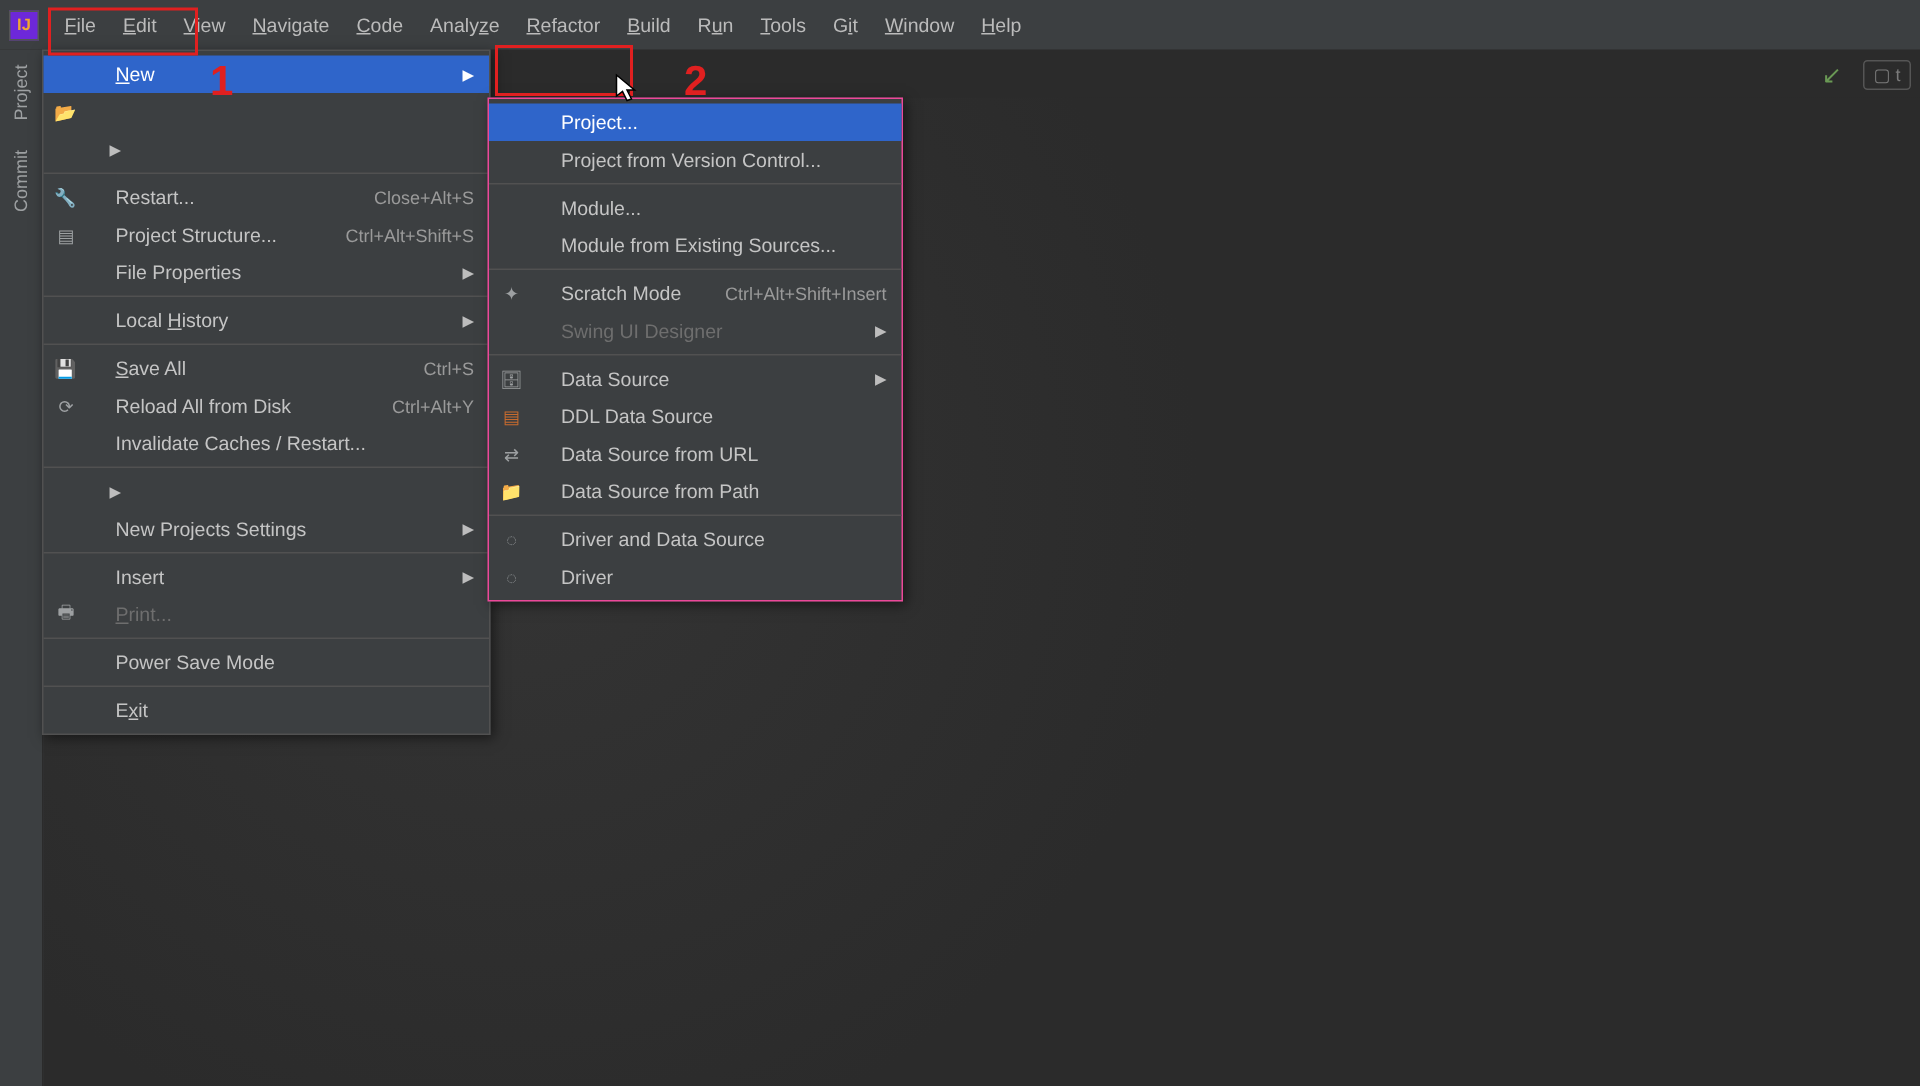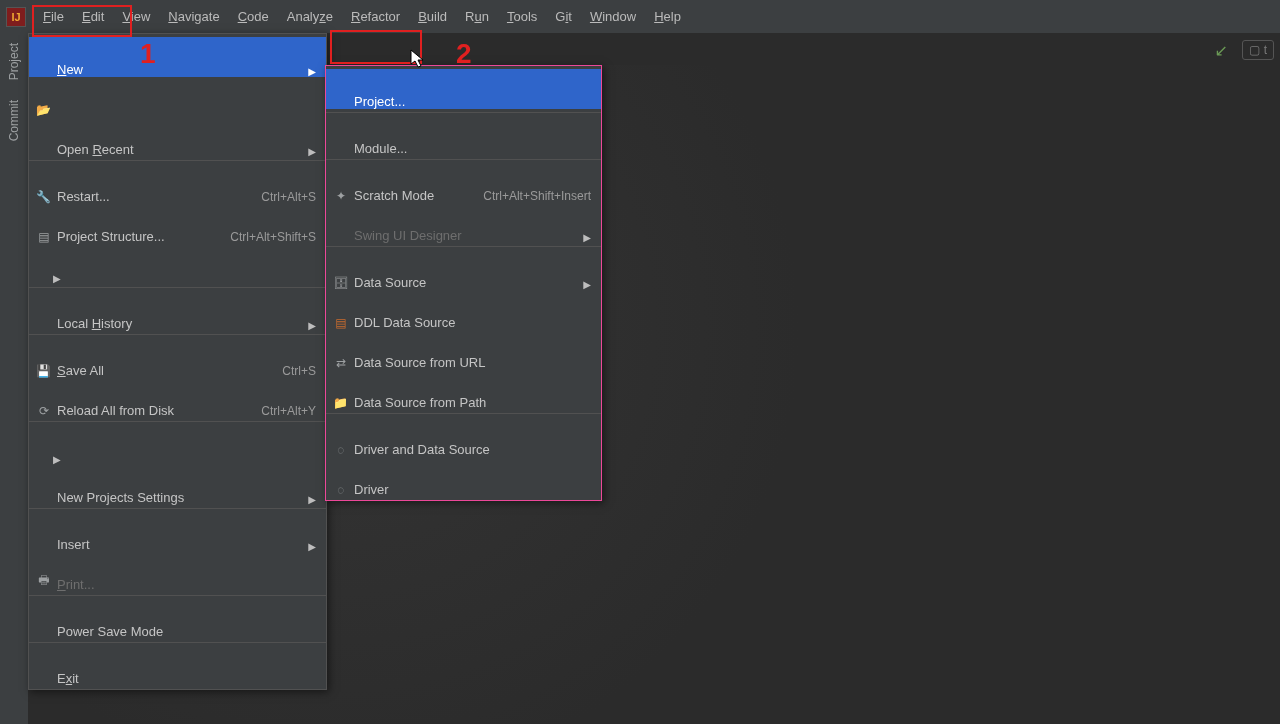--- a/index.html
+++ b/index.html
@@ -1,29 +1,29 @@
 <!DOCTYPE html>
 <html><head>
 <meta charset="utf-8">
 <style>
   html,body{margin:0;padding:0;width:1280px;height:724px;background:#2b2b2b;font-family:"Segoe UI",Arial,sans-serif;font-size:13px;color:#bbbbbb;overflow:hidden;}
   .menubar{position:absolute;left:0;top:0;width:100%;height:33px;background:#3c3f41;display:flex;align-items:center;padding-left:6px;font-size:13px;color:#bbbbbb;z-index:5;}
-  .app-icon{width:18px;height:18px;background:#7f1d1d;color:#f0a732;display:flex;align-items:center;justify-content:center;font-weight:bold;font-size:11px;margin-right:8px;border:1px solid #555;}
+  .app-icon{width:18px;height:18px;background:#6d28d9;color:#f0a732;display:flex;align-items:center;justify-content:center;font-weight:bold;font-size:11px;margin-right:8px;border:1px solid #555;}
   .menubar .mitem{padding:7px 9px;cursor:default;}
   .menubar .mitem .ul{text-decoration:underline;}
   .title-text{position:absolute;left:690px;top:8px;color:#7a7a7a;font-size:13px;}
   .file-highlight{position:absolute;left:32px;top:5px;width:96px;height:28px;border:2px solid #e02020;z-index:40;pointer-events:none;}
   .callout1{position:absolute;left:140px;top:38px;color:#e02020;font-size:28px;font-weight:bold;z-index:40;pointer-events:none;font-family:Arial;}
   .project-highlight{position:absolute;left:330px;top:30px;width:88px;height:30px;border:2px solid #e02020;z-index:40;pointer-events:none;}
   .callout2{position:absolute;left:456px;top:38px;color:#e02020;font-size:28px;font-weight:bold;z-index:40;pointer-events:none;font-family:Arial;}
   .tool-left{position:absolute;left:0;top:33px;width:28px;height:691px;background:#3c3f41;border-right:1px solid #2b2b2b;z-index:4;}
   .tool-left .vlabel{writing-mode:vertical-rl;transform:rotate(180deg);color:#9da0a2;font-size:12px;margin:10px auto 20px;display:block;text-align:center;cursor:default;}
   .dropdown{position:absolute;left:28px;top:33px;width:297px;background:#3c3f41;border:1px solid #515151;box-shadow:2px 2px 8px rgba(0,0,0,.5);z-index:20;padding:3px 0;}
   .submenu{position:absolute;left:325px;top:33px;width:275px;background:#3c3f41;border:1px solid #ec4899;box-shadow:2px 2px 8px rgba(0,0,0,.5);z-index:20;padding:3px 0;margin-top:32px;}
-  .drow{display:flex;align-items:flex-end;height:40px;padding:0 10px 0 6px;color:#c5c5c5;cursor:default;}
+  .drow{display:flex;align-items:center;height:25px;padding:0 10px 0 6px;color:#c5c5c5;cursor:default;gap:20px;}
   .drow.sel{background:#2f65ca;color:#fff;}
   .drow.disabled{color:#6e6e6e;}
   .drow .ico{width:18px;display:flex;justify-content:center;align-items:center;font-size:12px;color:#9da0a2;}
   .drow.sel .ico{color:#fff;}
   .drow .lbl{flex:1;padding-left:4px;}
   .drow .lbl .ul{text-decoration:underline;}
   .drow .sc{color:#9a9a9a;font-size:12px;}
   .drow .arrow{color:#bdbdbd;font-size:10px;}
   .drow.sel .arrow{color:#fff;}
   .dsep{height:1px;background:#515151;margin:3px 0;}
@@ -74,55 +74,59 @@
   <div class="drow sel">
     <span class="ico"></span>
     <span class="lbl"><span class="ul">N</span>ew</span>
     <span class="arrow">▶</span>
   </div>
   <div class="drow">
     <span class="ico">📂</span>
   </div>
   <div class="drow">
     <span class="ico"></span>
-      <span class="lbl">Open <span class="ul">R</span>ecent</span>
       <span class="arrow">▶</span>
   </div>
   <div class="dsep"></div>
   <div class="drow">
     <span class="ico">🔧</span>
     <span class="lbl">Restart...</span>
-      <span class="sc">Ctrl+Alt+S</span>
+      <span class="sc">Close+Alt+S</span>
   </div>
   <div class="drow">
     <span class="ico">▤</span>
     <span class="lbl">Project Structure...</span>
       <span class="sc">Ctrl+Alt+Shift+S</span>
   </div>
   <div class="drow">
     <span class="ico"></span>
+      <span class="lbl">File Properties</span>
       <span class="arrow">▶</span>
   </div>
   <div class="dsep"></div>
   <div class="drow">
     <span class="ico"></span>
       <span class="lbl">Local <span class="ul">H</span>istory</span>
       <span class="arrow">▶</span>
   </div>
   <div class="dsep"></div>
   <div class="drow">
     <span class="ico">💾</span>
     <span class="lbl"><span class="ul">S</span>ave All</span>
       <span class="sc">Ctrl+S</span>
   </div>
   <div class="drow">
     <span class="ico">⟳</span>
     <span class="lbl">Reload All from Disk</span>
       <span class="sc">Ctrl+Alt+Y</span>
   </div>
+  <div class="drow">
+    <span class="ico"></span>
+      <span class="lbl">Invalidate Caches / Restart...</span>
+  </div>
   <div class="dsep"></div>
   <div class="drow">
     <span class="ico"></span>
       <span class="arrow">▶</span>
   </div>
   <div class="drow">
     <span class="ico"></span>
       <span class="lbl">New Projects Settings</span>
       <span class="arrow">▶</span>
   </div>
@@ -146,24 +150,32 @@
     <span class="ico"></span>
       <span class="lbl">E<span class="ul">x</span>it</span>
   </div>
 </div>
 
 <div class="submenu">
   <div class="drow sel">
     <span class="ico"></span>
       <span class="lbl">Project...</span>
   </div>
+  <div class="drow">
+    <span class="ico"></span>
+      <span class="lbl">Project from Version Control...</span>
+  </div>
   <div class="dsep"></div>
   <div class="drow">
     <span class="ico"></span>
       <span class="lbl">Module...</span>
+  </div>
+  <div class="drow">
+    <span class="ico"></span>
+      <span class="lbl">Module from Existing Sources...</span>
   </div>
   <div class="dsep"></div>
   <div class="drow">
     <span class="ico">✦</span>
     <span class="lbl">Scratch Mode</span>
       <span class="sc">Ctrl+Alt+Shift+Insert</span>
   </div>
   <div class="drow disabled">
     <span class="ico"></span>
       <span class="lbl">Swing UI Designer</span>

